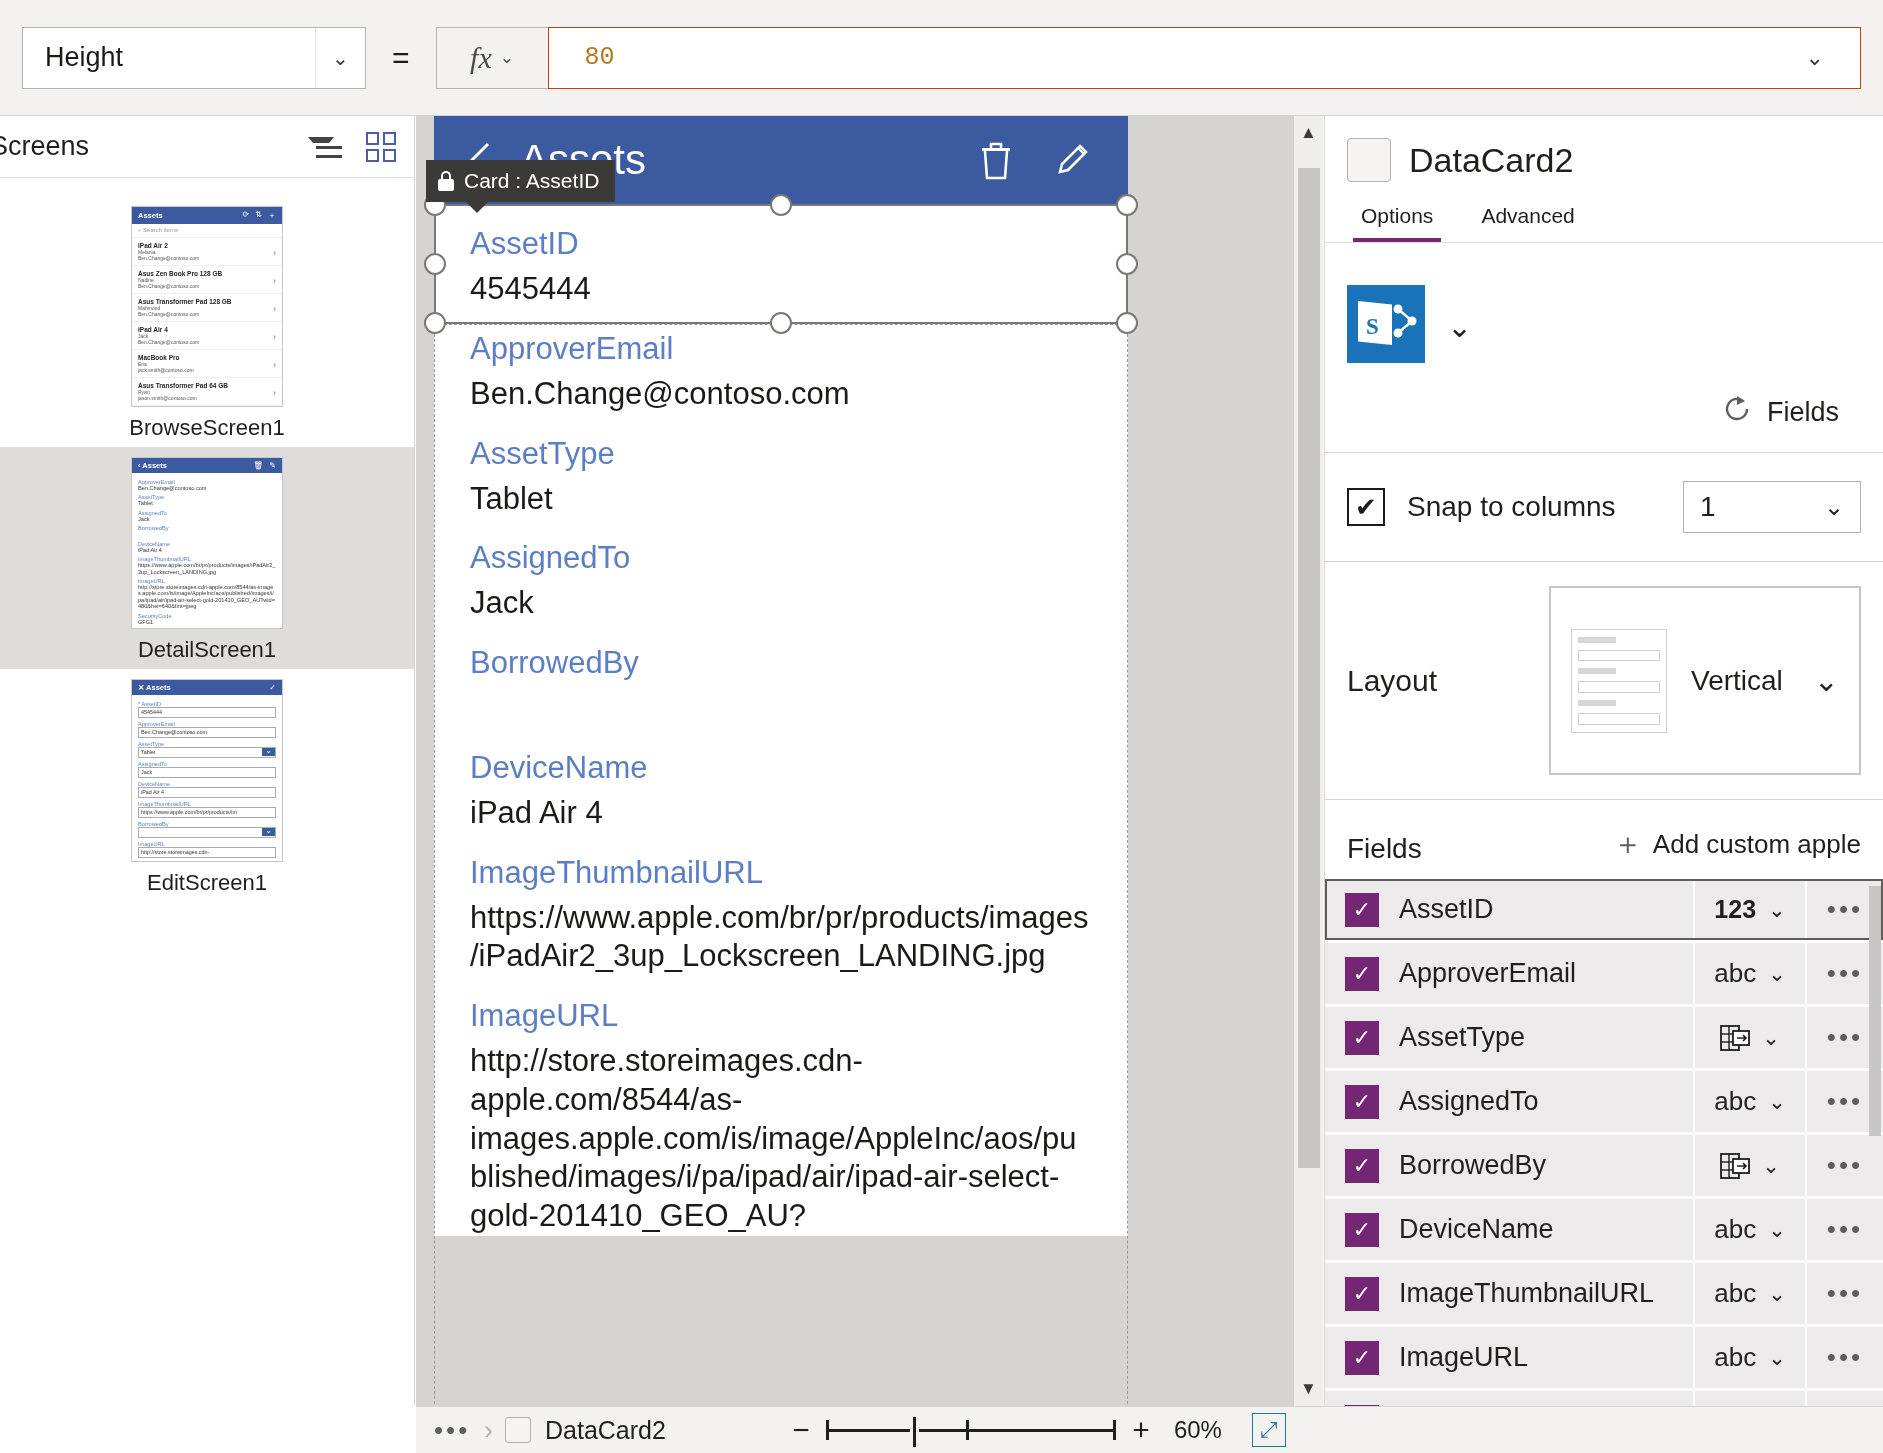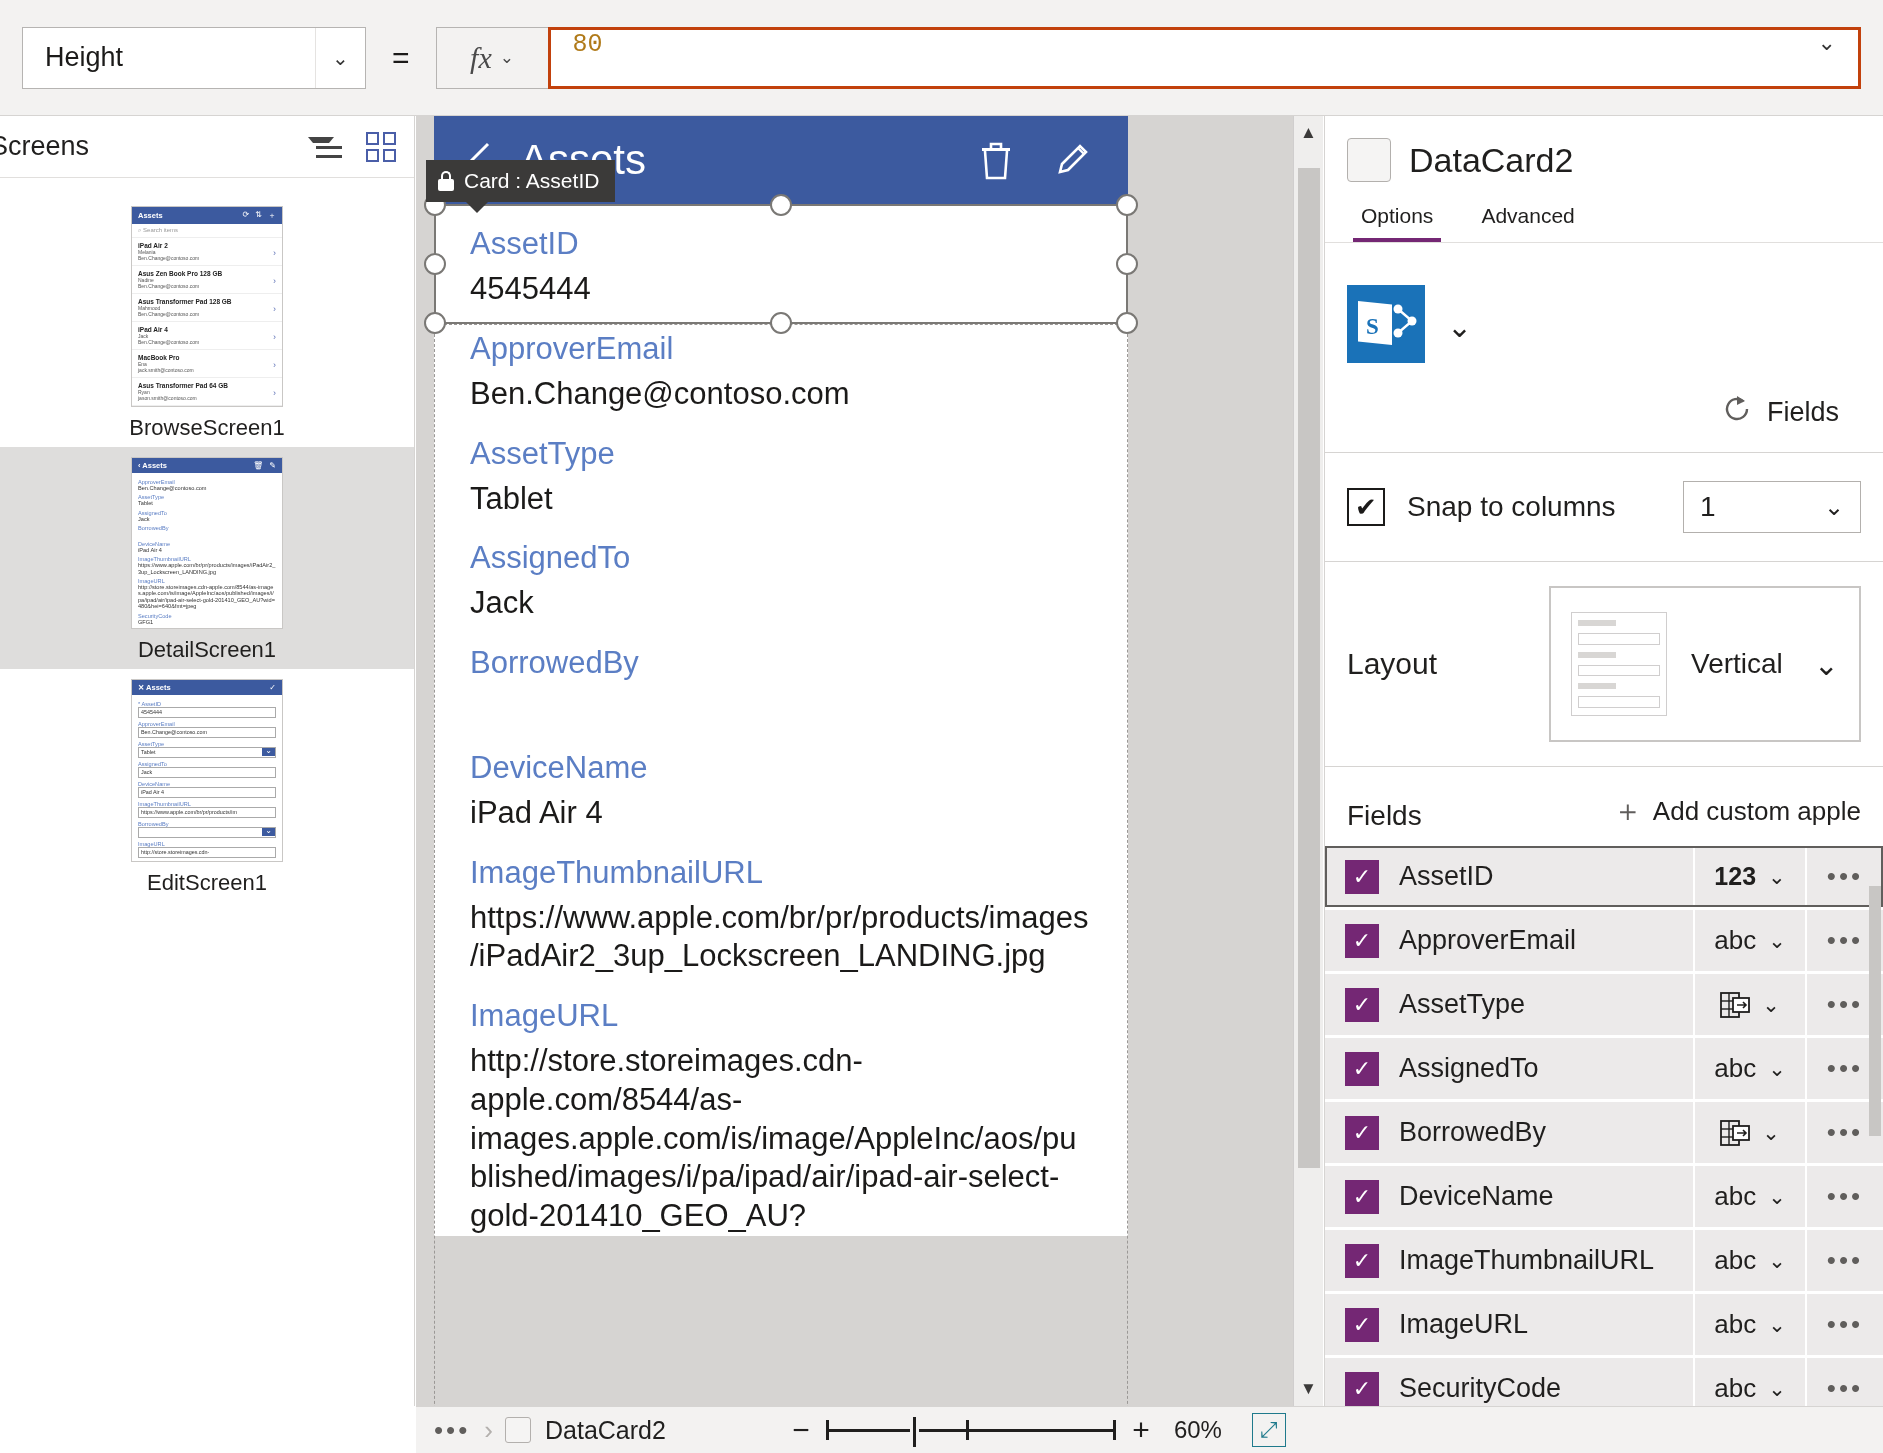--- a/index.html
+++ b/index.html
@@ -28,22 +28,22 @@
     font-size: 20px; color: #333; border-left: 1px solid #e5e3e1;
   }
   .eq-sign { font-size: 30px; color: #1b1a19; margin: 0 26px; }
   .fx-box {
     width: 112px; height: 62px; background: #f3f2f1; border: 1px solid #b6b4b2;
     border-right: none; display: flex; align-items: center; justify-content: center; gap: 8px;
   }
   .fx-box .fx { font-family: "Liberation Serif", serif; font-style: italic; font-size: 30px; color: #4a4a4a; }
   .fx-box .cv { font-size: 17px; color: #4a4a4a; }
   .formula-input {
-    flex: 1; height: 62px; background: #ffffff; border: 3px solid #c2410c;
-    display: flex; justify-content: space-between; padding: 0 22px;
+    flex: 1; height: 62px; background: #ffffff; border: 1px solid #c2410c;
+    display: flex; align-items: center; justify-content: space-between; padding: 0 36px;
   }
   .formula-input .val { font-family: "Liberation Mono", monospace; font-size: 25px; color: #b07a19; }
   .formula-input .chev { font-size: 22px; color: #333; }
 
   
   .left-panel {
     position: absolute; left: 0; top: 116px; width: 415px; height: 1290px;
     background: #ffffff; border-right: 1px solid #d6d4d2;
   }
   .lp-header {
@@ -223,21 +223,21 @@
   .snap-chk { width: 38px; height: 38px; border: 2.5px solid #1b1a19; background: #fff;
     display: flex; align-items: center; justify-content: center; font-size: 26px; color:#1b1a19; }
   .snap-lbl { font-size: 28px; color: #201f1e; }
   .snap-sel { width: 178px; height: 52px; border: 1px solid #b3b0ad; background: #fff;
     display: flex; align-items: center; justify-content: space-between; padding: 0 16px; }
   .snap-sel .v { font-size: 28px; color: #201f1e; }
   .snap-sel .c { font-size: 24px; color: #201f1e; }
 
   .layout-row { display: flex; align-items: center; padding: 24px 22px; gap: 24px; }
   .layout-lbl { font-size: 30px; color: #201f1e; width: 178px; }
-  .layout-box { flex: 1; height: 156px; border: 2px solid #c8c6c4; display: flex;
+  .layout-box { flex: 1; height: 189px; border: 2px solid #c8c6c4; display: flex;
     align-items: center; padding: 0 20px; gap: 24px; }
   .layout-preview { width: 96px; height: 104px; border: 1px solid #d0cece; background:#fff;
     padding: 7px 6px; display: flex; flex-direction: column; gap: 7px; }
   .lp-line { height: 7px; background: #d8d6d4; width: 46%; }
   .lp-field { height: 13px; border: 1px solid #d0cece; width: 100%; }
   .layout-val { flex: 1; font-size: 28px; color: #201f1e; }
   .layout-chev { font-size: 30px; color: #201f1e; }
 
   .fields-head { display: flex; align-items: flex-end; justify-content: space-between;
     padding: 24px 22px 14px 22px; }

